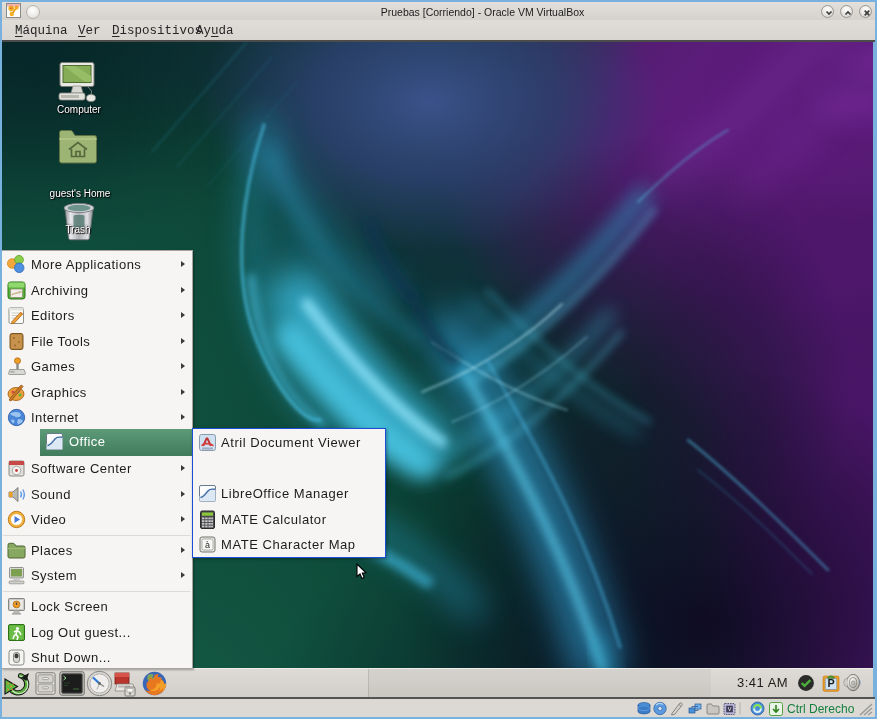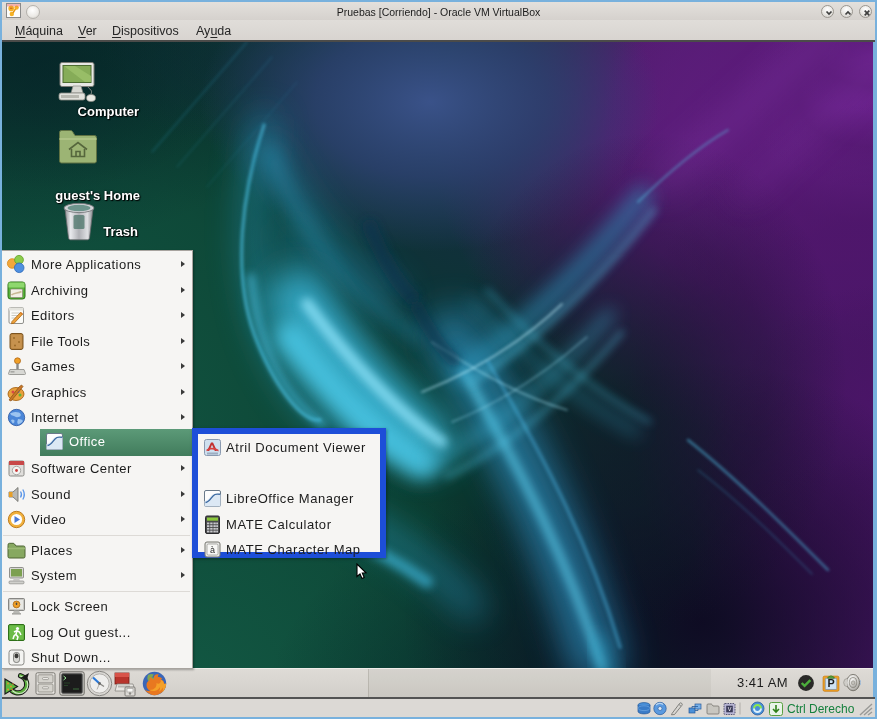--- a/index.html
+++ b/index.html
@@ -1,56 +1,56 @@
 <!DOCTYPE html>
 <html><head>
 <meta charset="utf-8">
 <style>
   * { margin:0; padding:0; box-sizing:border-box; }
   html,body { width:877px; height:719px; overflow:hidden; }
   body { font-family:"Liberation Sans", sans-serif; position:relative; background:#78b1dd; }
   .abs { position:absolute; }
   
   #titlebar { left:2px; top:2px; width:873px; height:18px;
-    background:linear-gradient(#e3e0dc,#d5d1cd); }
+    background:linear-gradient(#e3e0dc,#d5d1cd);padding-left:44px; }
   #title-text { width:100%; text-align:center; top:4px; font-size:10.5px; color:#1c1c1c; }
   .tbtn { top:3px; width:13px; height:13px; border-radius:50%;
     background:radial-gradient(circle at 50% 30%,#ffffff,#e8e6e2 55%,#cfccc7);
     border:1px solid #9a968f; color:#444; }
   .tbtn svg { position:absolute; left:1.5px; top:1.5px; }
   #menubar { left:2px; top:20px; width:873px; height:22px;
     background:linear-gradient(#e0ddd9,#d8d4d0); border-bottom:2px solid #4b4b49; }
-  .mitem { top:4px; font-size:12.5px; color:#262626; }
+  .mitem { top:4px; font-size:12.5px; color:#262626;font-family:Liberation Mono, monospace; }
   .mitem u { text-decoration:underline; text-underline-offset:2px; }
   
   #screen { left:2px; top:42px; width:871px; height:655px; background:#0b3b34; overflow:hidden; }
   
-  .dlabel { font-size:13px; color:#fff; text-shadow:1px 1px 1px #000, 0 0 2px #000;
-    text-align:right; width:120px;font-weight:bold; }
+  .dlabel { font-size:10px; color:#fff; text-shadow:1px 1px 1px #000, 0 0 2px #000;
+    text-align:center; width:120px; }
   
   #panel { left:0; top:626px; width:871px; height:29px;
     background:linear-gradient(#dedbd6,#d2cfca); border-top:1px solid #efedea; }
   
   #statusbar { left:2px; top:697px; width:873px; height:20px; background:#dcd9d5;
     border-top:2px solid #535353; }
   #ctrltext { font-size:12px; color:#15803d; top:3px; left:785px; }
   
   #mainmenu { left:0; top:208px; width:191px; height:419px; background:#f6f5f3;
     border:1px solid #a8a49f; border-left:none; box-shadow:1px 1px 2px rgba(0,0,0,.3); }
   .mrow { position:absolute; left:0; width:189px; height:25px;padding-left:31px; }
   .mrow .txt { position:absolute; left:29px; top:5px; font-size:13px; letter-spacing:0.45px; color:#1c1c1c; }
   .mrow .arr { position:absolute; right:6px; top:9px; width:0; height:0;
     border-left:4.5px solid #3a3a3a; border-top:3.5px solid transparent; border-bottom:3.5px solid transparent; }
   .mrow .ic { position:absolute; left:4px; top:2px; width:21px; height:21px; }
   .msep { position:absolute; left:1px; width:187px; height:1px; background:#dddad6; }
   #officerow { background:linear-gradient(#5c9a78,#417c5c);margin-left:38px; }
   #officerow .txt { color:#fff; }
   #officerow .arr { border-left-color:#e8f2ec; }
   #submenu { left:190px; top:386px; width:194px; height:130px; background:#f6f5f3;
-    border:6px solid #1d4ed8; box-shadow:1px 1px 3px rgba(0,0,0,.35); }
+    border:1px solid #1d4ed8; box-shadow:1px 1px 3px rgba(0,0,0,.35); }
   .srow { position:absolute; left:0; width:192px; height:25px; }
   .srow .txt { position:absolute; left:28px; top:5px; font-size:13px; letter-spacing:0.55px; color:#1c1c1c; white-space:nowrap; }
   .srow .ic { position:absolute; left:4px; top:2px; width:21px; height:21px; }
 </style>
 </head>
 <body>
 
   <div id="titlebar" class="abs">
     <div class="abs" id="title-text">Pruebas [Corriendo] - Oracle VM VirtualBox</div>
     <svg class="abs" style="left:4px;top:1px" width="15" height="15" viewBox="0 0 15 15">

